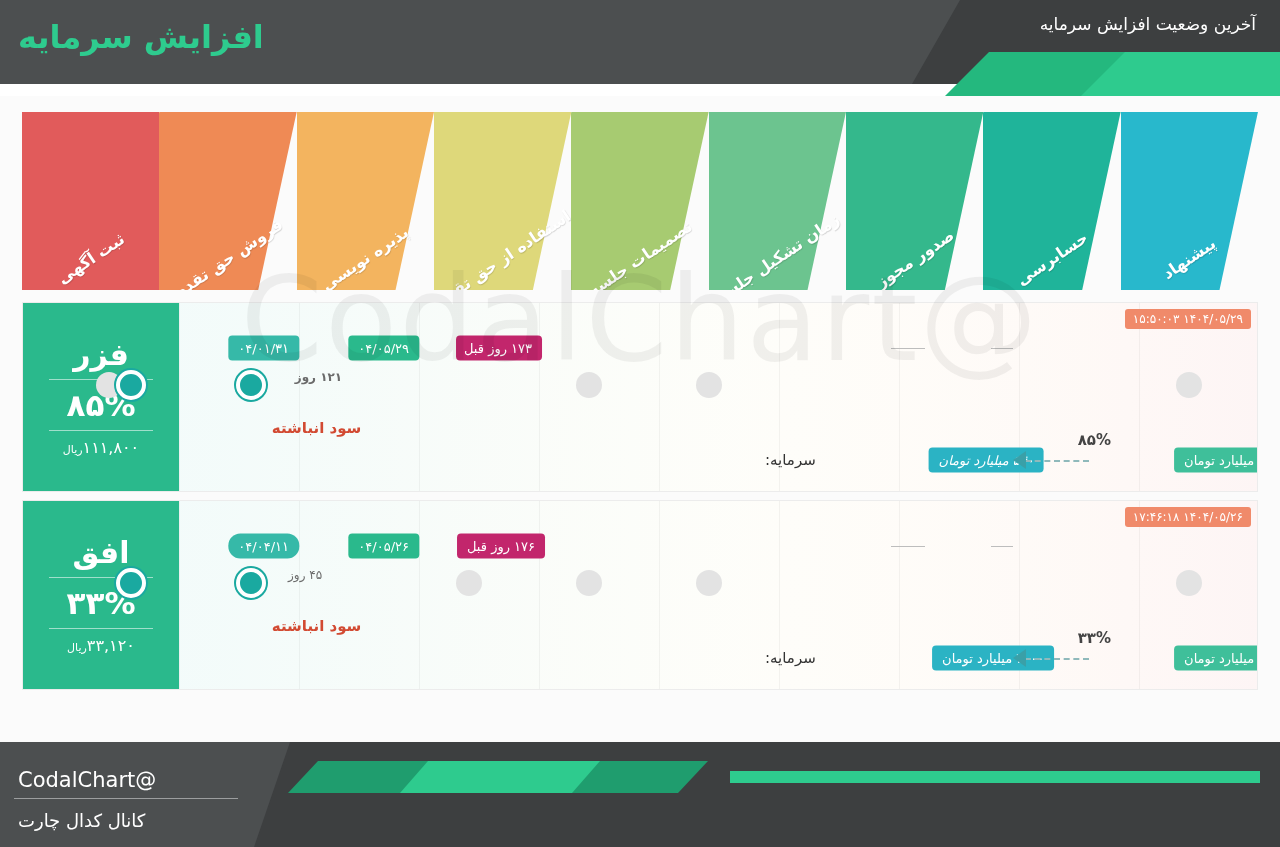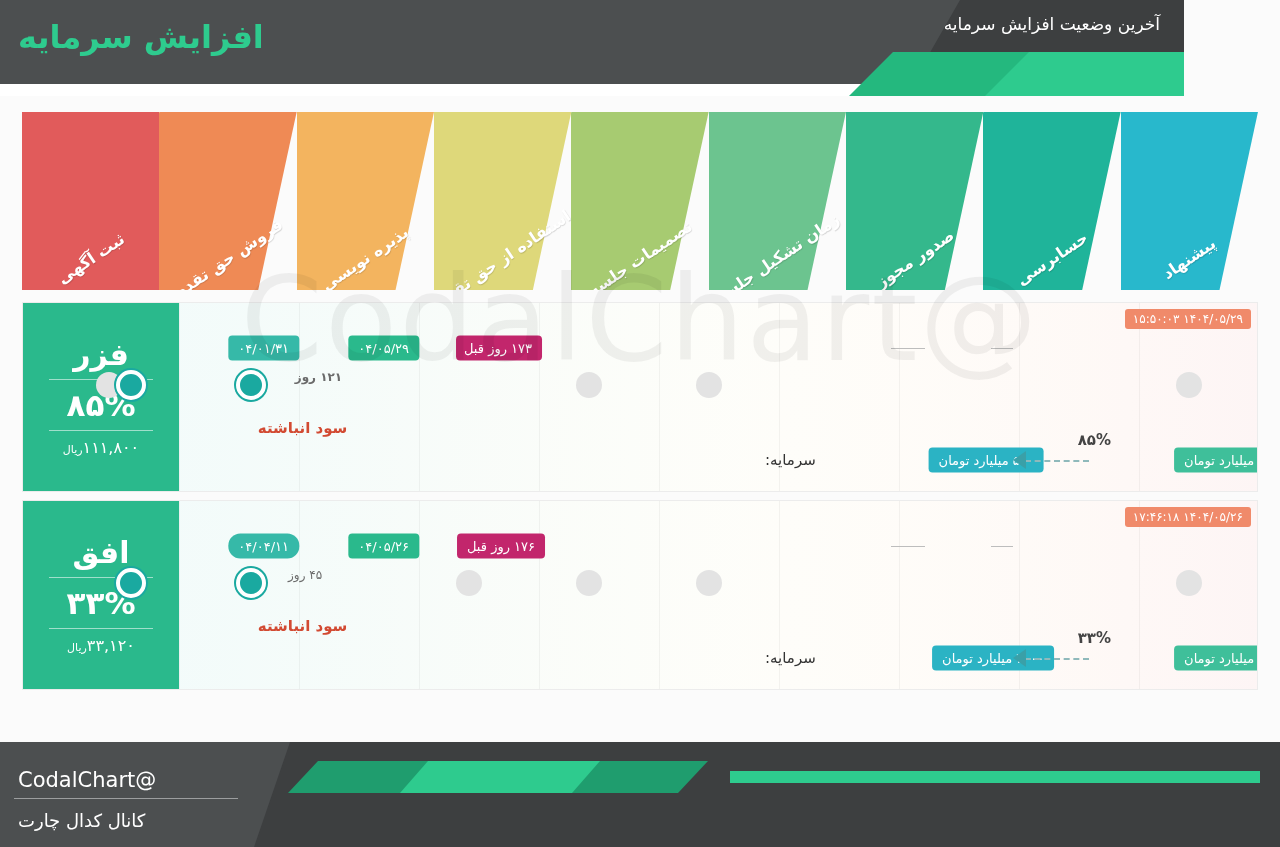--- a/index.html
+++ b/index.html
@@ -5,21 +5,21 @@
   * { box-sizing: border-box; margin: 0; padding: 0; }
   html, body {
     width: 1280px; height: 847px;
     background: #ffffff;
     font-family: "DejaVu Sans", "Liberation Sans", sans-serif;
     overflow: hidden;
   }
   #root { position: relative; width: 1280px; height: 847px; background: #fbfbfb; }
 
   
-  .header { position: absolute; top: 0; left: 0; width: 1184px; height: 96px; background: #ffffff; }
+  .header { position: absolute; top: 0; left: 0; width: 1280px; height: 96px; background: #ffffff; }
   .header-dark {
     position: absolute; top: 0; right: 0; width: 1280px; height: 84px;
     background: #3d3f40;
     clip-path: polygon(0 0, 100% 0, 100% 100%, 0 100%);
   }
   .header-left-dark {
     position: absolute; top: 0; left: 0; width: 960px; height: 84px;
     background: #4c4f50;
     clip-path: polygon(0 0, 100% 0, calc(100% - 48px) 100%, 0 100%);
   }
@@ -150,21 +150,21 @@
   .chip.pink  { background: #c2266c; }
   .chip.mint  { background: #3fbf9a; }
   .chip.cyan  { background: #2bb3c4; }
 
   .daylabel {
     position: absolute; transform: translate(50%, -50%);
     font-size: 12px; color: #6b6b6b; white-space: nowrap;
   }
   .profit {
     position: absolute; transform: translate(50%, -50%);
-    font-size: 15px; color: #d24a32; font-weight: bold; white-space: nowrap;
+    font-size: 15px; color: #d24a32; font-weight: bold; white-space: nowrap; margin-left: 14px;
   }
   .connector {
     position: absolute; border-top: 1px dashed #9c9c9c; height: 0;
   }
   .connector.solid { border-top: 1px solid #bdbdbd; }
 
   
   .cap-label {
     position: absolute; transform: translateY(-50%);
     font-size: 15px; color: #333; white-space: nowrap;
@@ -316,21 +316,21 @@
     <div class="chip green" style="left:290px; top:45px;">۰۴/۰۵/۲۹</div>
     <div class="chip pink" style="left:390px; top:45px;padding-left:8px;">۱۷۳ روز قبل</div>
 
     <div class="dot active" style="left:198px; top:82px; background:#1aa9a0;"></div>
     <div class="chip teal" style="left:170px; top:45px;">۰۴/۰۱/۳۱</div>
 
     <div class="daylabel" style="left:248px; top:74px;font-weight:bold;">۱۲۱ روز</div>
     <div class="profit" style="left:190px; top:125px;">سود انباشته</div>
 
     <div class="cap-label" style="left:742px; top:157px;">سرمایه:</div>
-    <div class="chip cyan" style="left:848px; top:157px;">۵۴۰ میلیارد تومان</div>
+    <div class="chip cyan" style="left:848px; top:157px;font-style:italic;">۵۴۰ میلیارد تومان</div>
     <div class="dashline" style="left:1002px; top:157px; width:64px;"></div>
     <div class="arrow" style="left:990px; top:157px;"></div>
     <div class="cap-pct" style="left:1038px; top:137px;">۸۵%</div>
     <div class="chip mint" style="left:1090px; top:157px;">۱۰۰۰ میلیارد تومان</div>
   </div>
 
   <div class="row row-2">
     <div class="row-bg"></div>
     <div class="row-grid">
       <div class="gline" style="left:156px"></div>

